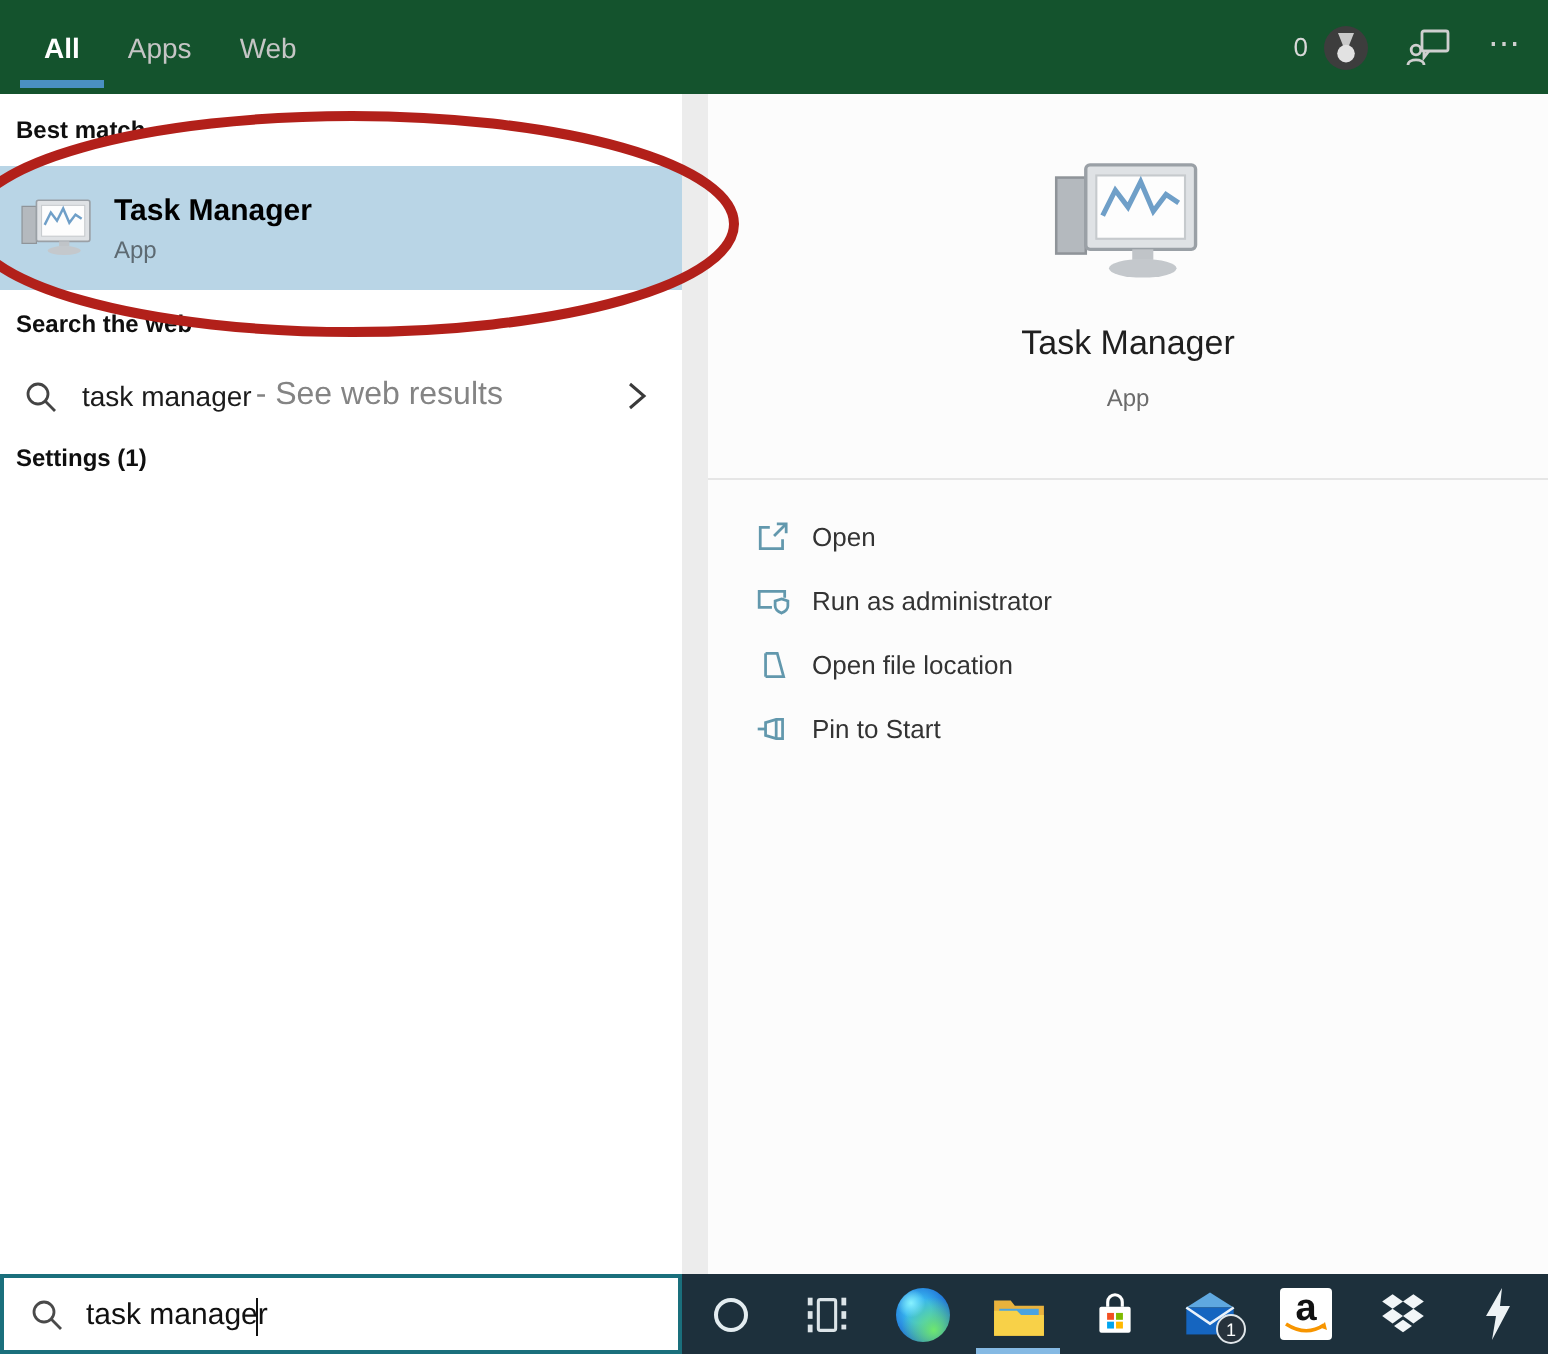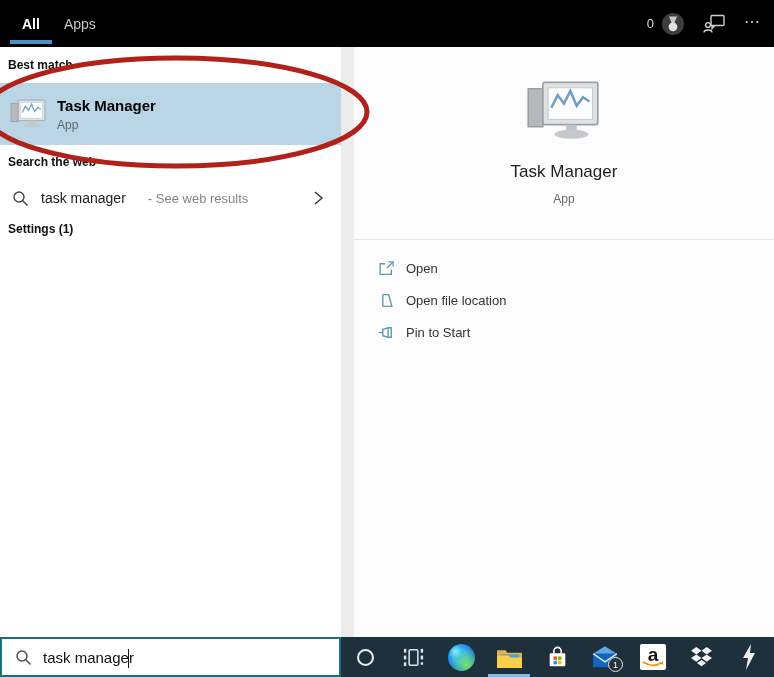--- a/index.html
+++ b/index.html
@@ -3,42 +3,42 @@
 <meta charset="utf-8">
 <style>
   * { margin:0; padding:0; box-sizing:border-box; }
   body { background:#888; }
   .screen {
     position:relative; width:774px; height:677px; overflow:hidden;
     background:#fff; font-family:"Liberation Sans", sans-serif;
     -webkit-font-smoothing:antialiased;
   }
   
-  .topbar { position:absolute; top:0; left:0; width:774px; height:47px; background:#000000; display:flex; align-items:center; }
+  .topbar { position:absolute; top:0; left:0; width:774px; height:47px; background:#14532d; display:flex; align-items:center; }
   .tabs { display:flex; align-items:stretch; height:100%; padding-left:10px; }
   .tab { position:relative; padding:0 12px; display:flex; align-items:center; font-size:14px; color:#c5c5c5; cursor:default; }
   .tab.active { color:#fff; font-weight:700; }
   .tab.active .tab-underline { position:absolute; left:0; bottom:3px; width:100%; height:4px; background:#4a90c2; }
   .tab .caret-down { margin-left:7px; font-size:10px; color:#c5c5c5; }
   .topbar-right { position:absolute; right:12px; top:0; height:47px; display:flex; align-items:center; gap:18px; color:#d0d0d0; }
   .rewards { display:flex; align-items:center; gap:7px; font-size:13px; color:#d8d8d8; }
   .dots { font-size:16px; letter-spacing:2px; color:#cfcfcf; padding-bottom:4px; }
   
   .body { position:absolute; top:47px; left:0; width:774px; height:590px; background:#fff; }
   .v-divider { position:absolute; left:341px; top:0; width:13px; height:590px; background:#ececec; }
   .right-panel { position:absolute; left:354px; top:0; width:420px; height:590px; background:#fcfcfc; }
   
   .section-header { position:absolute; left:8px; font-size:12px; font-weight:700; color:#0f0f0f; }
   .best-row { position:absolute; left:0; top:36px; width:341px; height:62px; background:#b9d5e6; display:flex; align-items:center; padding-left:10px; cursor:default; }
   .best-row .txt { margin-left:10px; }
   .best-title { font-size:15px; font-weight:700; color:#000; }
   .best-sub { font-size:12px; color:#5d6a72; margin-top:4px; }
   .web-row { position:absolute; left:0; top:133px; width:341px; height:36px; display:flex; align-items:center; padding-left:12px; cursor:default; }
   .web-q { margin-left:12px; font-size:14px; color:#1b1b1b; }
-  .web-hint { margin-left:22px; font-size:13px; color:#848484; }
+  .web-hint { margin-left:2px; font-size:16px; color:#848484; }
   .web-chevron { position:absolute; right:16px; top:8px; }
   
   .app-icon-big { position:absolute; left:172px; top:33px; }
   .preview-title { position:absolute; top:115px; left:0; width:420px; text-align:center; font-size:17px; color:#1f1f1f; }
   .preview-type { position:absolute; top:145px; left:0; width:420px; text-align:center; font-size:12px; color:#6b6b6b; }
   .h-divider { position:absolute; top:192px; left:0; width:420px; height:1px; background:#e6e6e6; }
   .actions { position:absolute; top:205px; left:0; width:420px;text-align:right; }
   .action-row { height:32px; display:flex; align-items:center; padding-left:24px; cursor:default; }
   .action-row svg { flex:0 0 auto; }
   .action-label { margin-left:11px; font-size:13px; color:#333; }
@@ -71,20 +71,23 @@
 
   <div class="topbar">
     <div class="tabs">
       <div class="tab active">
         <span>All</span>
         <span class="tab-underline"></span>
       </div>
       <div class="tab">
         <span>Apps</span>
       </div>
+      <div class="tab">
+        <span>Web</span>
+      </div>
     </div>
     <div class="topbar-right">
       <div class="rewards">
         <span>0</span>
         <svg width="24" height="24" viewBox="0 0 24 24">
           <circle cx="12" cy="12" r="11" fill="#3d3d3d"></circle>
           <path d="M8 4.5 h8 l-2.6 6.5 h-2.8 Z" fill="#c9c9c9"></path>
           <circle cx="12" cy="14.8" r="4.4" fill="#e2e2e2"></circle>
         </svg>
       </div>
@@ -149,20 +152,27 @@
       <div class="h-divider"></div>
 
       <div class="actions">
         <div class="action-row">
           <svg width="17" height="17" viewBox="0 0 16 16" fill="none" stroke="#6298ad" stroke-width="1.3">
             <path d="M6.5 3.5 H2 V13.5 H12.5 V9"></path>
             <path d="M8.5 7.5 L14 2"></path>
             <path d="M9.8 1.8 H14.2 V6.2"></path>
           </svg>
           <span class="action-label">Open</span>
+        </div>
+        <div class="action-row">
+          <svg width="17" height="17" viewBox="0 0 16 16" fill="none" stroke="#6298ad" stroke-width="1.3">
+            <path d="M7.5 11 H1.5 V3.5 H13.5 V6.5"></path>
+            <path d="M12 7 l3 1 v2.3 c0 2 -3 3.4 -3 3.4 s-3 -1.4 -3 -3.4 V8 Z"></path>
+          </svg>
+          <span class="action-label">Run as administrator</span>
         </div>
         <div class="action-row">
           <svg width="17" height="17" viewBox="0 0 16 16" fill="none" stroke="#6298ad" stroke-width="1.3">
             <path d="M4.5 2.5 V13.5"></path>
             <path d="M4.5 2.5 H10 L13 13.5 H4.5"></path>
           </svg>
           <span class="action-label">Open file location</span>
         </div>
         <div class="action-row">
           <svg width="17" height="17" viewBox="0 0 16 16" fill="none" stroke="#6298ad" stroke-width="1.3">

